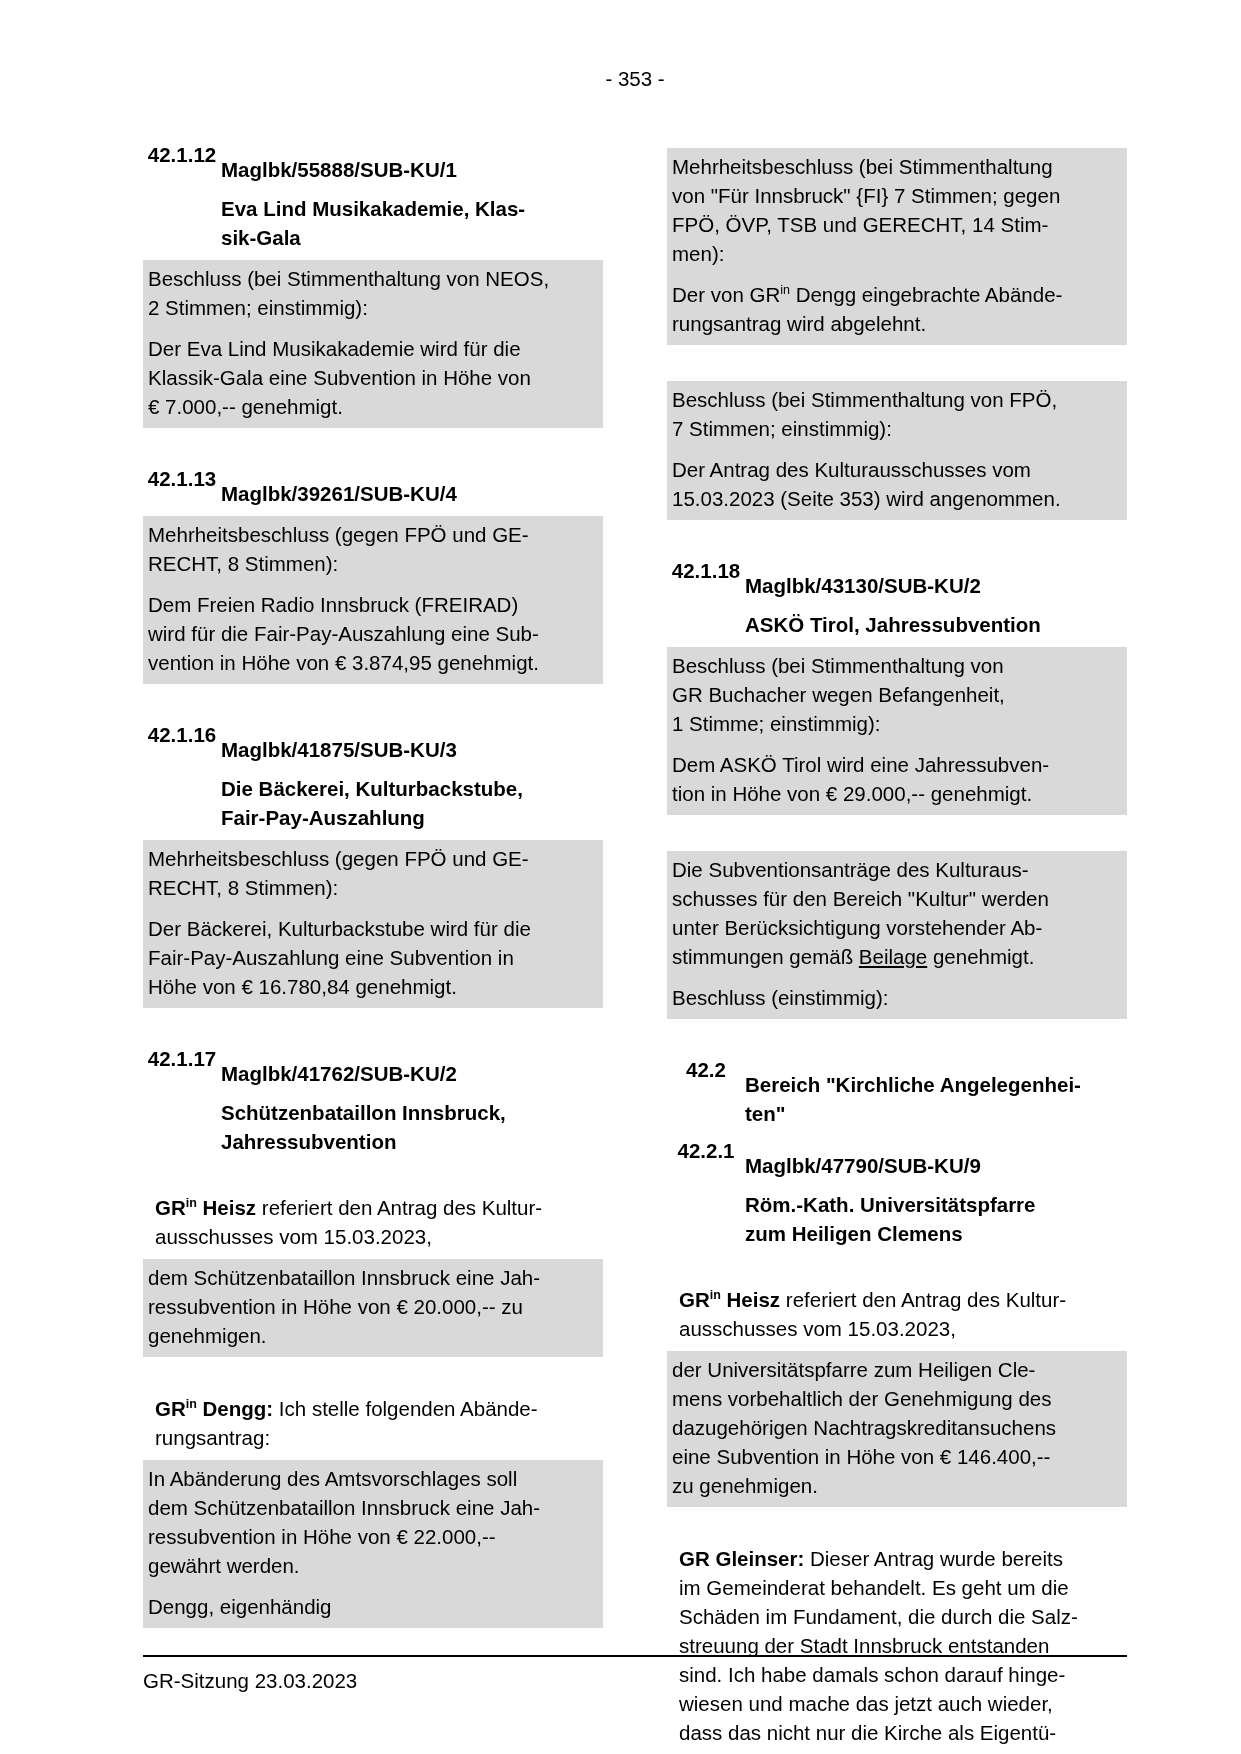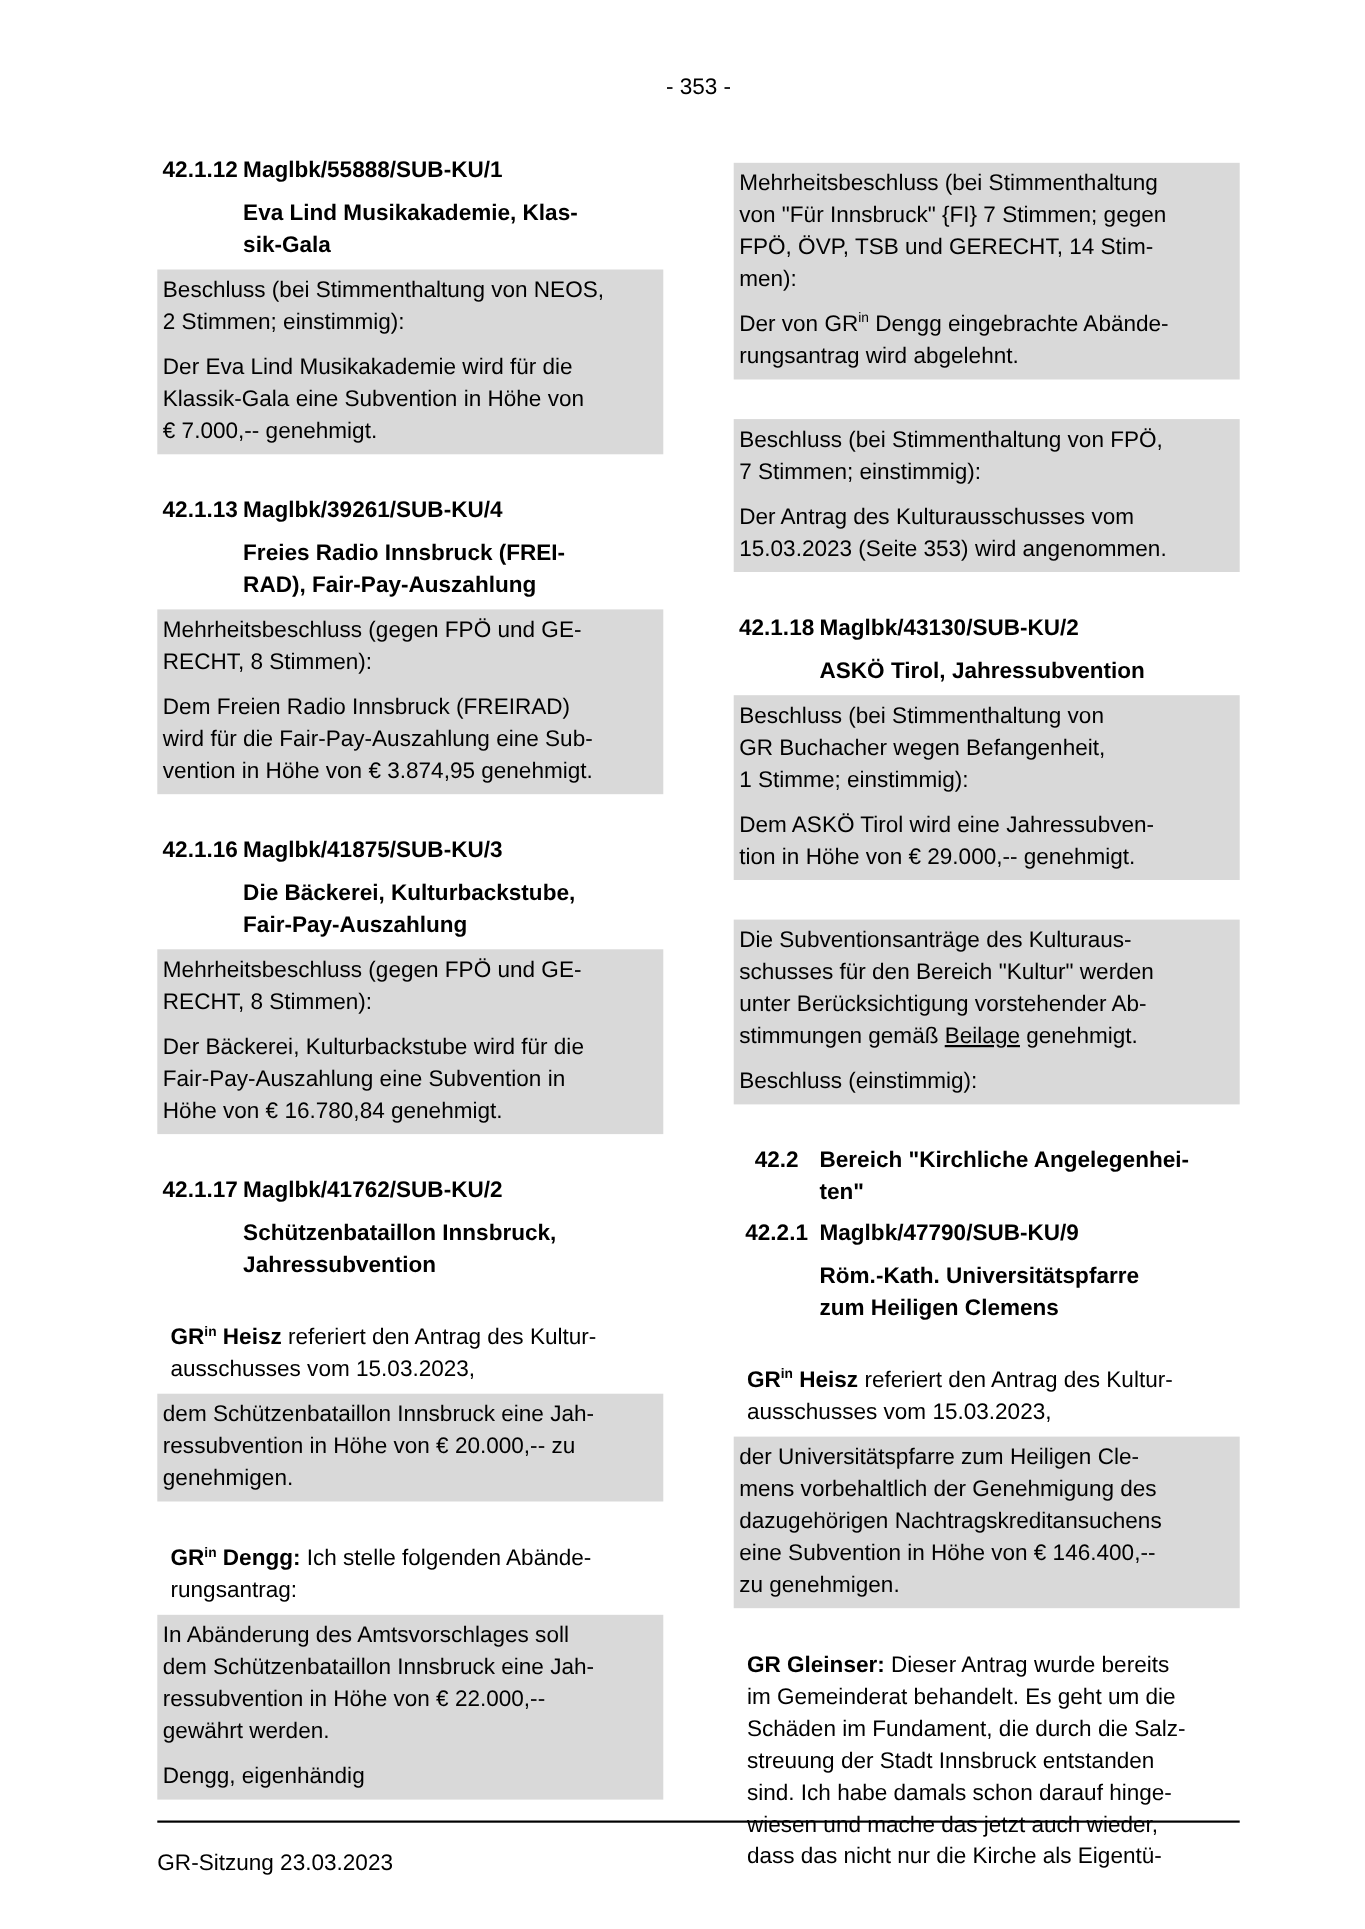--- a/index.html
+++ b/index.html
@@ -27,21 +27,21 @@
     position: absolute;
     top: 140px;
     left: 143px;
     display: flex;
     gap: 64px;
   }
   .col { width: 460px; }
 
   .heading { display: flex; font-weight: bold; }
   .heading .num { flex: 0 0 78px; text-align: center; }
-  .heading .htext { flex: 1; white-space: pre-line; }
+  .heading .htext { flex: 1; white-space: pre-line; margin-top: 15px; }
 
   .subtitle {
     font-weight: bold;
     margin: 10px 0 0 78px;
     white-space: pre-line;
   }
 
   .shaded {
     background: #d9d9d9;
     margin-top: 8px;
@@ -58,21 +58,21 @@
 
   sup { font-size: 12.5px; vertical-align: super; line-height: 0; }
   .underline { text-decoration: underline; }
 
   .footer {
     position: absolute;
     left: 143px;
     top: 1655px;
     width: 984px;
     border-top: 2px solid #000;
-    padding-top: 22px;
+    padding-top: 9px;
   }
 </style>
 </head>
 <body>
 
 <div class="page-number">- 353 -</div>
 
 <div class="columns">
 
   <div class="col">
@@ -91,22 +91,20 @@
 Klassik-Gala eine Subvention in Höhe von
 € 7.000,-- genehmigt.</p>
       </div>
     </section>
 
     <section class="mt-sec">
       <div class="heading">
         <span class="num">42.1.13</span>
         <span class="htext">Maglbk/39261/SUB-KU/4</span>
       </div>
-      <div class="subtitle">Freies Radio Innsbruck (FREI-
-RAD), Fair-Pay-Auszahlung</div>
       <div class="shaded">
         <p>Mehrheitsbeschluss (gegen FPÖ und GE-
 RECHT, 8 Stimmen):</p>
         <p>Dem Freien Radio Innsbruck (FREIRAD)
 wird für die Fair-Pay-Auszahlung eine Sub-
 vention in Höhe von € 3.874,95 genehmigt.</p>
       </div>
     </section>
 
     <section class="mt-sec">

